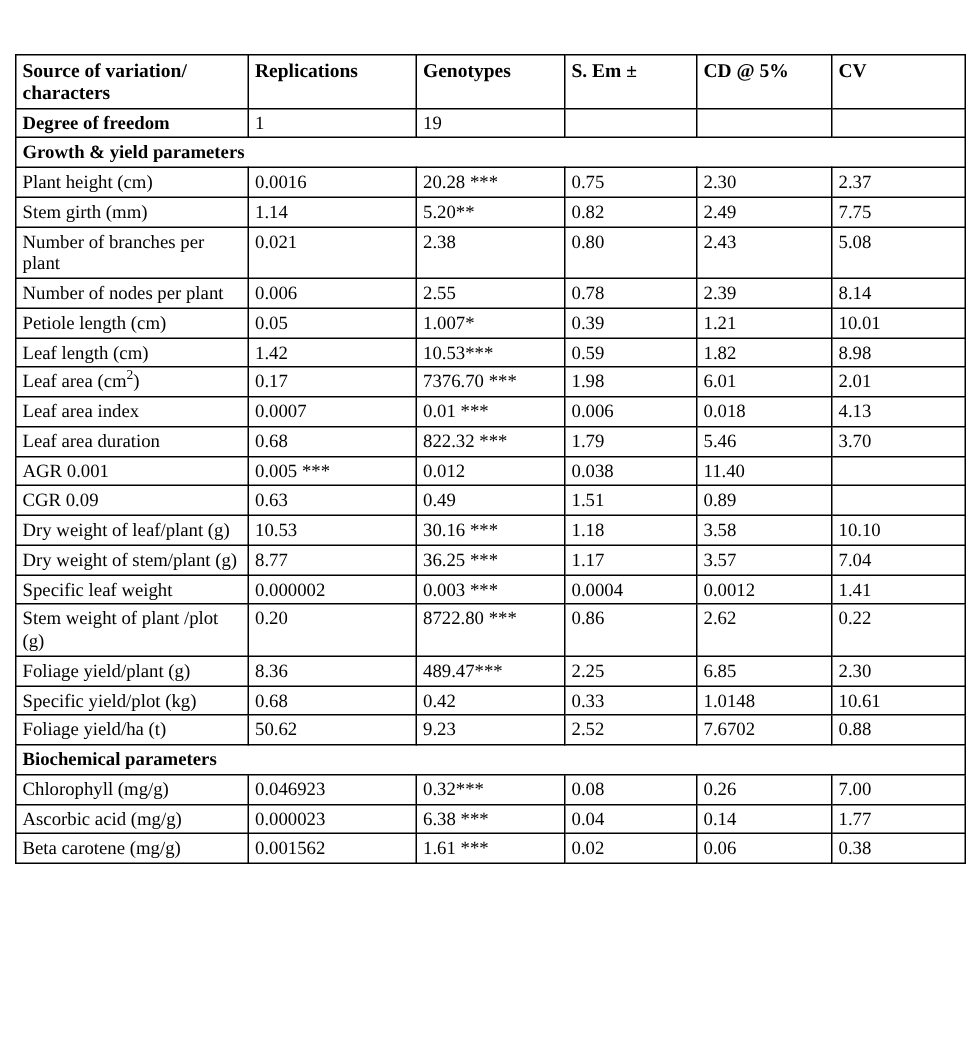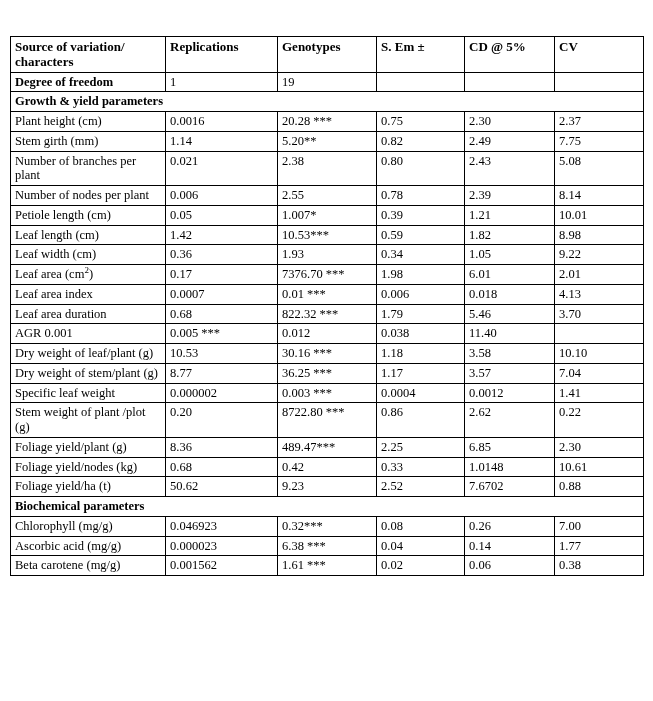--- a/index.html
+++ b/index.html
@@ -139,28 +139,20 @@
         </tr>
         <tr>
           <td>Leaf length (cm)</td>
           <td>1.42</td>
           <td>10.53***</td>
           <td>0.59</td>
           <td>1.82</td>
           <td>8.98</td>
         </tr>
         <tr>
-          <td>Leaf width (cm)</td>
-          <td>0.36</td>
-          <td>1.93</td>
-          <td>0.34</td>
-          <td>1.05</td>
-          <td>9.22</td>
-        </tr>
-        <tr>
           <td>Leaf area (cm<sup>2</sup>)</td>
           <td>0.17</td>
           <td>7376.70 ***</td>
           <td>1.98</td>
           <td>6.01</td>
           <td>2.01</td>
         </tr>
         <tr>
           <td>Leaf area index</td>
           <td>0.0007</td>
@@ -179,20 +171,28 @@
         </tr>
         <tr>
           <td>AGR      0.001</td>
           <td>0.005 ***</td>
           <td>0.012</td>
           <td>0.038</td>
           <td>11.40</td>
           <td></td>
         </tr>
         <tr>
+          <td>CGR      0.09</td>
+          <td>0.63</td>
+          <td>0.49</td>
+          <td>1.51</td>
+          <td>0.89</td>
+          <td></td>
+        </tr>
+        <tr>
           <td>Dry weight of leaf/plant (g)</td>
           <td>10.53</td>
           <td>30.16 ***</td>
           <td>1.18</td>
           <td>3.58</td>
           <td>10.10</td>
         </tr>
         <tr>
           <td>Dry weight of stem/plant (g)</td>
           <td>8.77</td>
@@ -219,21 +219,21 @@
         </tr>
         <tr>
           <td>Foliage yield/plant (g)</td>
           <td>8.36</td>
           <td>489.47***</td>
           <td>2.25</td>
           <td>6.85</td>
           <td>2.30</td>
         </tr>
         <tr>
-          <td>Foliage yield/nodes (kg)</td>
+          <td>Specific yield/plot (kg)</td>
           <td>0.68</td>
           <td>0.42</td>
           <td>0.33</td>
           <td>1.0148</td>
           <td>10.61</td>
         </tr>
         <tr>
           <td>Foliage yield/ha (t)</td>
           <td>50.62</td>
           <td>9.23</td>

